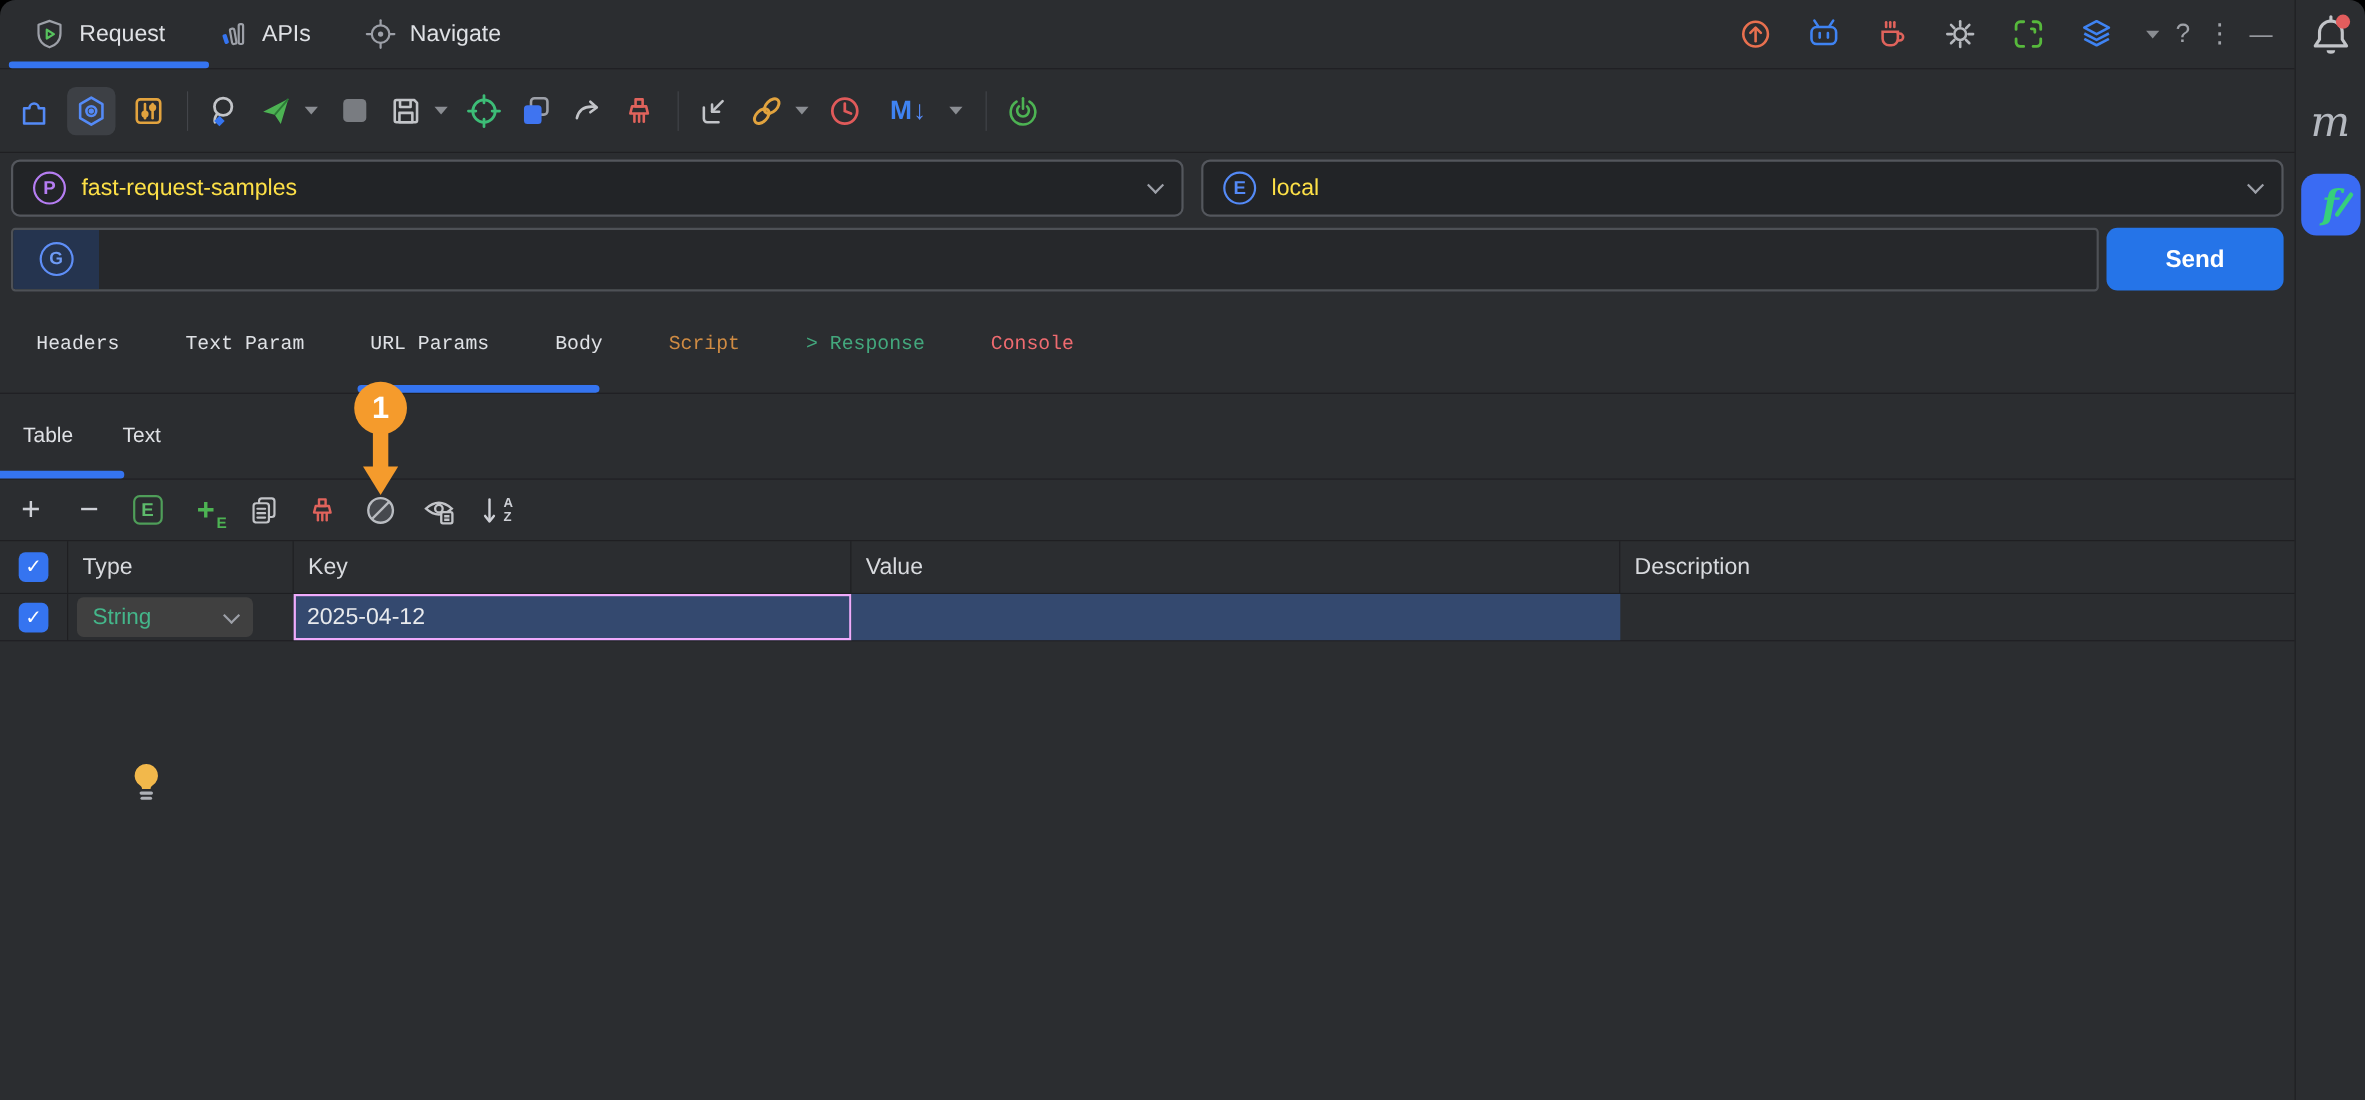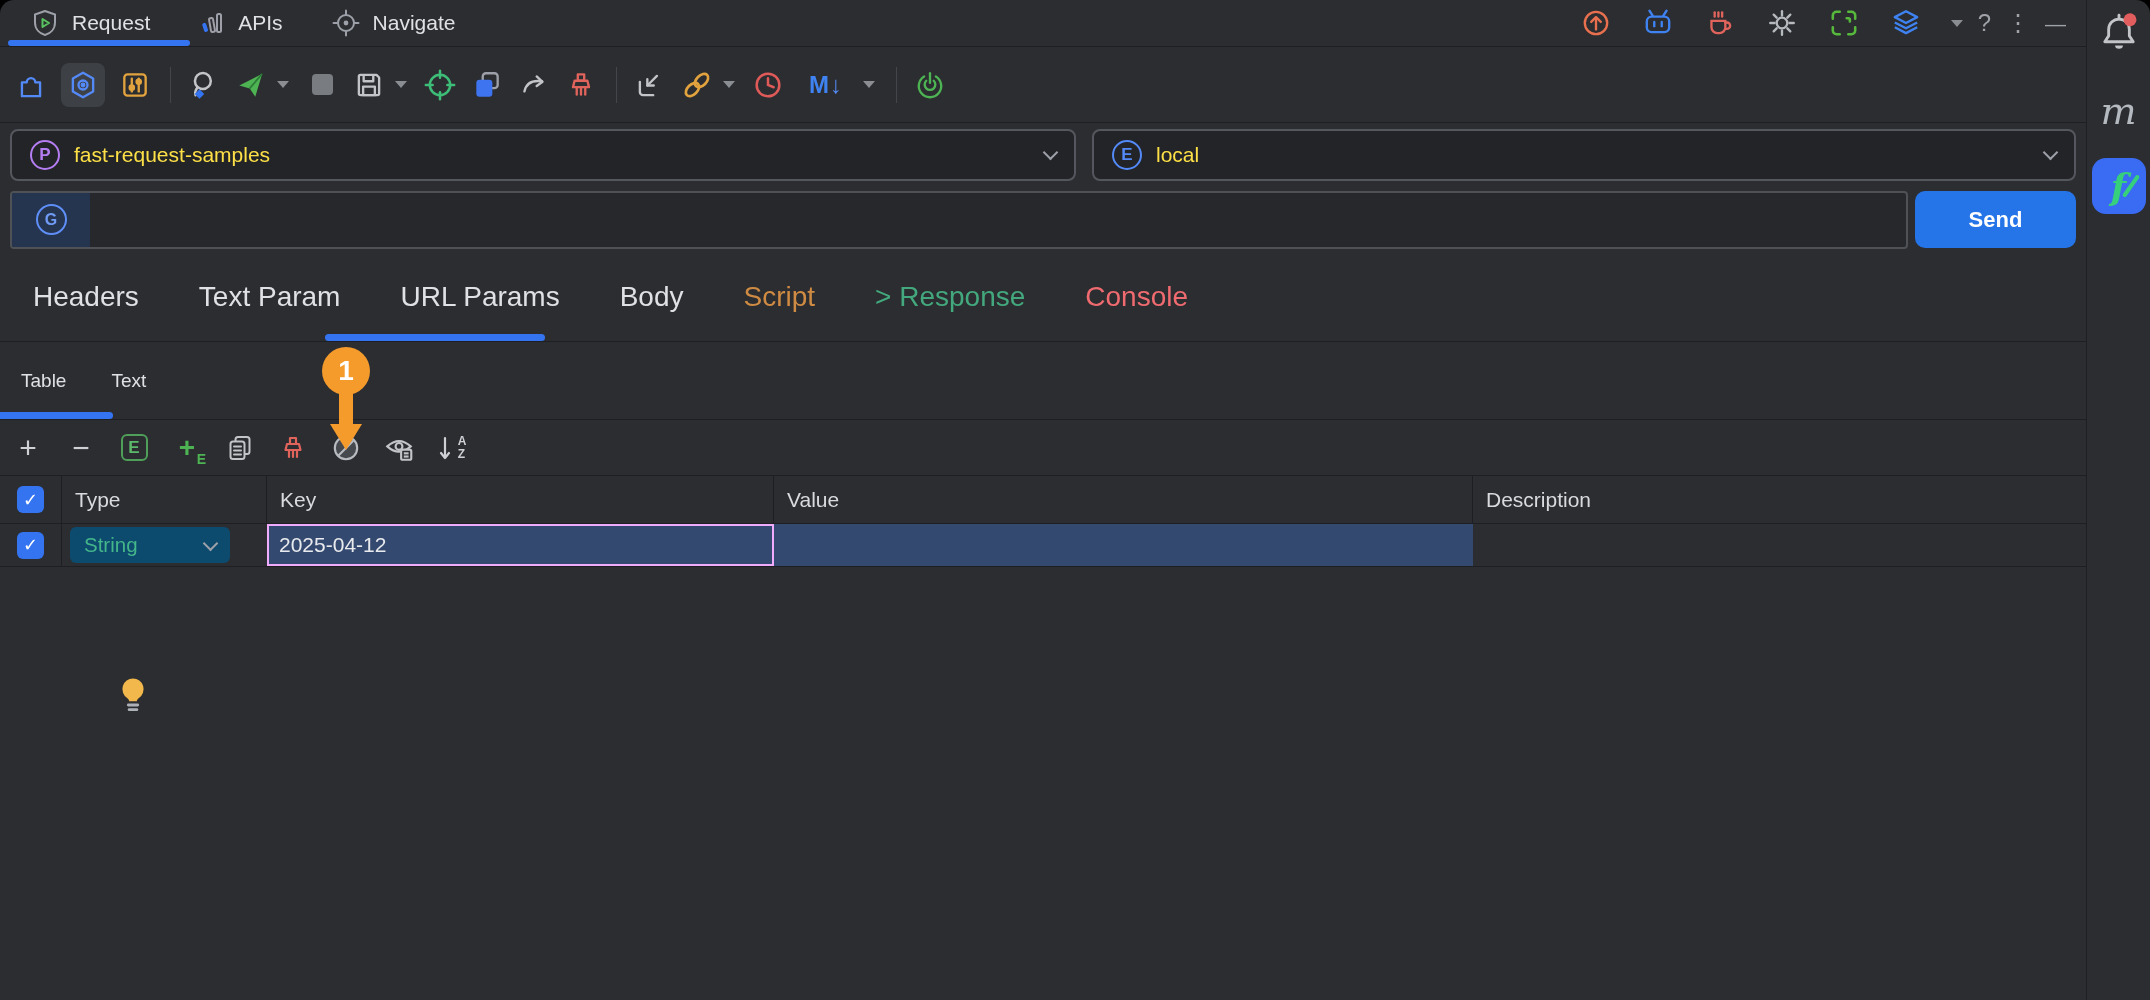--- a/index.html
+++ b/index.html
@@ -8,21 +8,21 @@
   .page {
     position: relative; width: 2150px; height: 1000px;
     background: #2b2d30; color: #dfe1e5;
     border-radius: 14px 14px 0 0; overflow: hidden;
     display: flex;
   }
   .main { width: 2086px; display: flex; flex-direction: column; }
   .rail { width: 64px; border-left: 1px solid #1e1f22; display: flex; flex-direction: column; align-items: center; padding-top: 6px; }
 
   
-  .topbar { height: 47px; display: flex; align-items: center; padding: 0 20px 0 30px; border-bottom: 1px solid #1e1f22; position: relative; flex: none; }
+  .topbar { height: 63px; display: flex; align-items: center; padding: 0 20px 0 30px; border-bottom: 1px solid #1e1f22; position: relative; flex: none; }
   .tb-tab { display: flex; align-items: center; gap: 12px; margin-right: 48px; font-size: 21px; color: #dfe1e5; }
   .tb-underline { position: absolute; left: 8px; bottom: 0; width: 182px; height: 6px; border-radius: 3px; background: #3574f0; }
   .tb-spacer { flex: 1; }
   .tb-right { display: flex; align-items: center; gap: 15px; }
   .glyph { color: #9fa2a8; font-size: 24px; line-height: 1; }
   .caret { width: 0; height: 0; border-left: 6px solid transparent; border-right: 6px solid transparent; border-top: 7px solid #8a8d92; display: inline-block; }
 
   
   .toolbar { height: 76px; display: flex; align-items: center; padding-left: 14px; border-bottom: 1px solid #1e1f22; flex: none; }
   .ticon { width: 34px; height: 34px; display: flex; align-items: center; justify-content: center; margin-right: 13px; flex: none; }
@@ -48,21 +48,21 @@
   
   .urlrow { height: 65px; display: flex; align-items: center; padding: 0 10px; gap: 7px; flex: none; }
   .urlinput { flex: 1; height: 58px; border: 2px solid #4e5156; background: #26282b; border-radius: 4px; display: flex; align-items: center; overflow: hidden; }
   .method-badge { width: 78px; height: 100%; background: #25344f; display: flex; align-items: center; justify-content: center; flex: none; }
   .gcircle { width: 31px; height: 31px; border-radius: 50%; border: 2px solid #5e8ef7; color: #6f9bf5; font-size: 16px; font-weight: 700; display: flex; align-items: center; justify-content: center; }
   .urlvalue { font-size: 21px; color: #dfe1e5; padding-left: 14px; }
   .sendbtn { width: 161px; height: 57px; background: #2574e8; border: none; border-radius: 10px; color: #fff; font-size: 22px; font-weight: 600; display: flex; align-items: center; justify-content: center; font-family: inherit; }
 
   
   .reqtabs { height: 90px; display: flex; align-items: center; padding-left: 33px; gap: 60px; border-bottom: 1px solid #1e1f22; position: relative; flex: none; }
-  .rtab { font-size: 28px; color: #dfe1e5; }
+  .rtab { font-size: 18px; color: #dfe1e5; font-family: Liberation Mono, monospace; }
   .rtab.c-script { color: #cf8b43; }
   .rtab.c-response { color: #43a87d; }
   .rtab.c-console { color: #ef6b70; }
   .rt-underline { position: absolute; left: 325px; bottom: 0; width: 220px; height: 7px; border-radius: 3.5px; background: #3574f0; }
 
   
   .viewtabs { height: 78px; display: flex; align-items: center; padding-left: 21px; gap: 45px; border-bottom: 1px solid #1e1f22; position: relative; flex: none; }
   .vtab { font-size: 19px; color: #dfe1e5; }
   .vt-underline { position: absolute; left: 0; bottom: 0; width: 113px; height: 7px; border-radius: 0 3.5px 3.5px 0; background: #3574f0; }
 
@@ -79,21 +79,21 @@
   
   .thead, .trow { display: grid; grid-template-columns: 62px 205px 507px 699px 1fr; flex: none; }
   .thead { height: 48px; border-bottom: 1px solid #1e1f22; }
   .thead > div { display: flex; align-items: center; padding-left: 13px; font-size: 21px; color: #d8dade; border-right: 1px solid #1e1f22; }
   .thead > div:last-child { border-right: none; }
   .thead .ccell, .trow .ccell { justify-content: center; padding-left: 0; display: flex; align-items: center; }
   .checkbox { width: 27px; height: 27px; border-radius: 6px; background: #3574f0; color: #fff; font-size: 18px; font-weight: 700; display: flex; align-items: center; justify-content: center; }
   .trow { height: 43px; border-bottom: 1px solid #1e1f22; }
   .trow .ccell { border-right: 1px solid #1e1f22; }
   .typecell { display: flex; align-items: center; padding-left: 8px; }
-  .typesel { width: 160px; height: 36px; background: #0c4a6e; border-radius: 6px; display: flex; align-items: center; padding: 0 14px; }
+  .typesel { width: 160px; height: 36px; background: #404040; border-radius: 6px; display: flex; align-items: center; padding: 0 14px; }
   .typesel .tval { color: #44b68a; font-size: 20.5px; }
   .typesel .chev { margin-top: -4px; }
   .bluecell { background: #34496f; display: flex; align-items: center; font-size: 21px; color: #e8eaed; padding-left: 12px; }
   .valcell { border: 2px solid #f0abfc; padding-left: 10px; }
 
   .filler { flex: 1; position: relative; }
   .bulb { position: absolute; left: 115px; top: 108px; }
 
   
   .ann { position: absolute; z-index: 50; }

